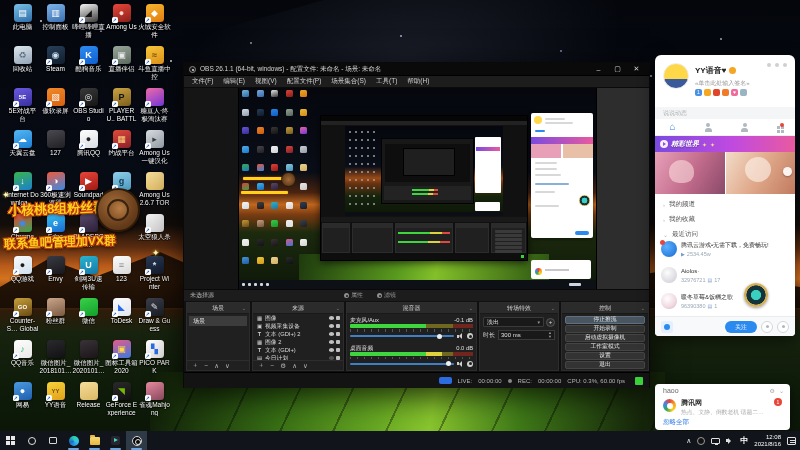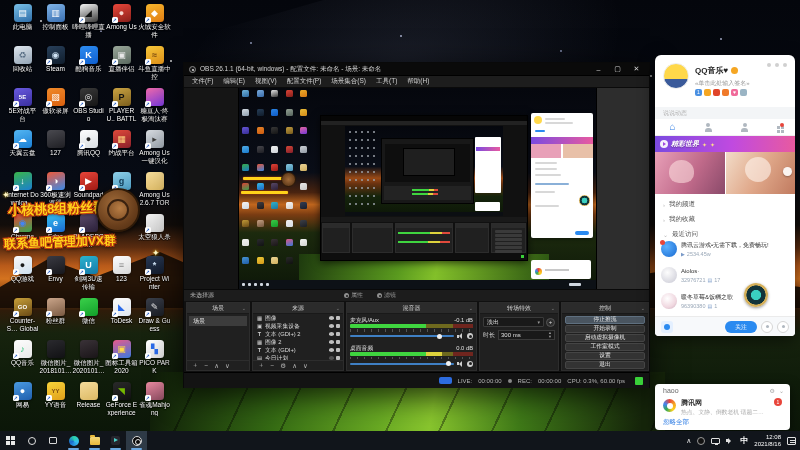--- a/index.html
+++ b/index.html
@@ -760,21 +760,21 @@
       <span>REC:</span>
       <span>00:00:00</span>
       <span>CPU: 0.3%, 60.00 fps</span>
       <span class="netok"></span>
     </div>
   </div>
 
   <div class="abs" id="qq">
     <div class="qav0"></div>
     <div class="qname">
-        <span>QQ音乐♥</span>
+        <span>YY语音♥</span>
         <span class="vipdot"></span>
       </div>
     <div class="qsig">«单击此处输入签名»</div>
     <div class="qbadges" id="qq-badges">
         <div class="chip" style="background:#4a90e2">1</div>
         <div class="chip" style="background:#f5a623"></div>
         <div class="chip" style="background:#e0452a"></div>
         <div class="chip" style="background:#f07a2a"></div>
         <div class="chip" style="background:#f06a9a">♥</div>
         <div class="chip" style="background:#9ab4c4"></div>

